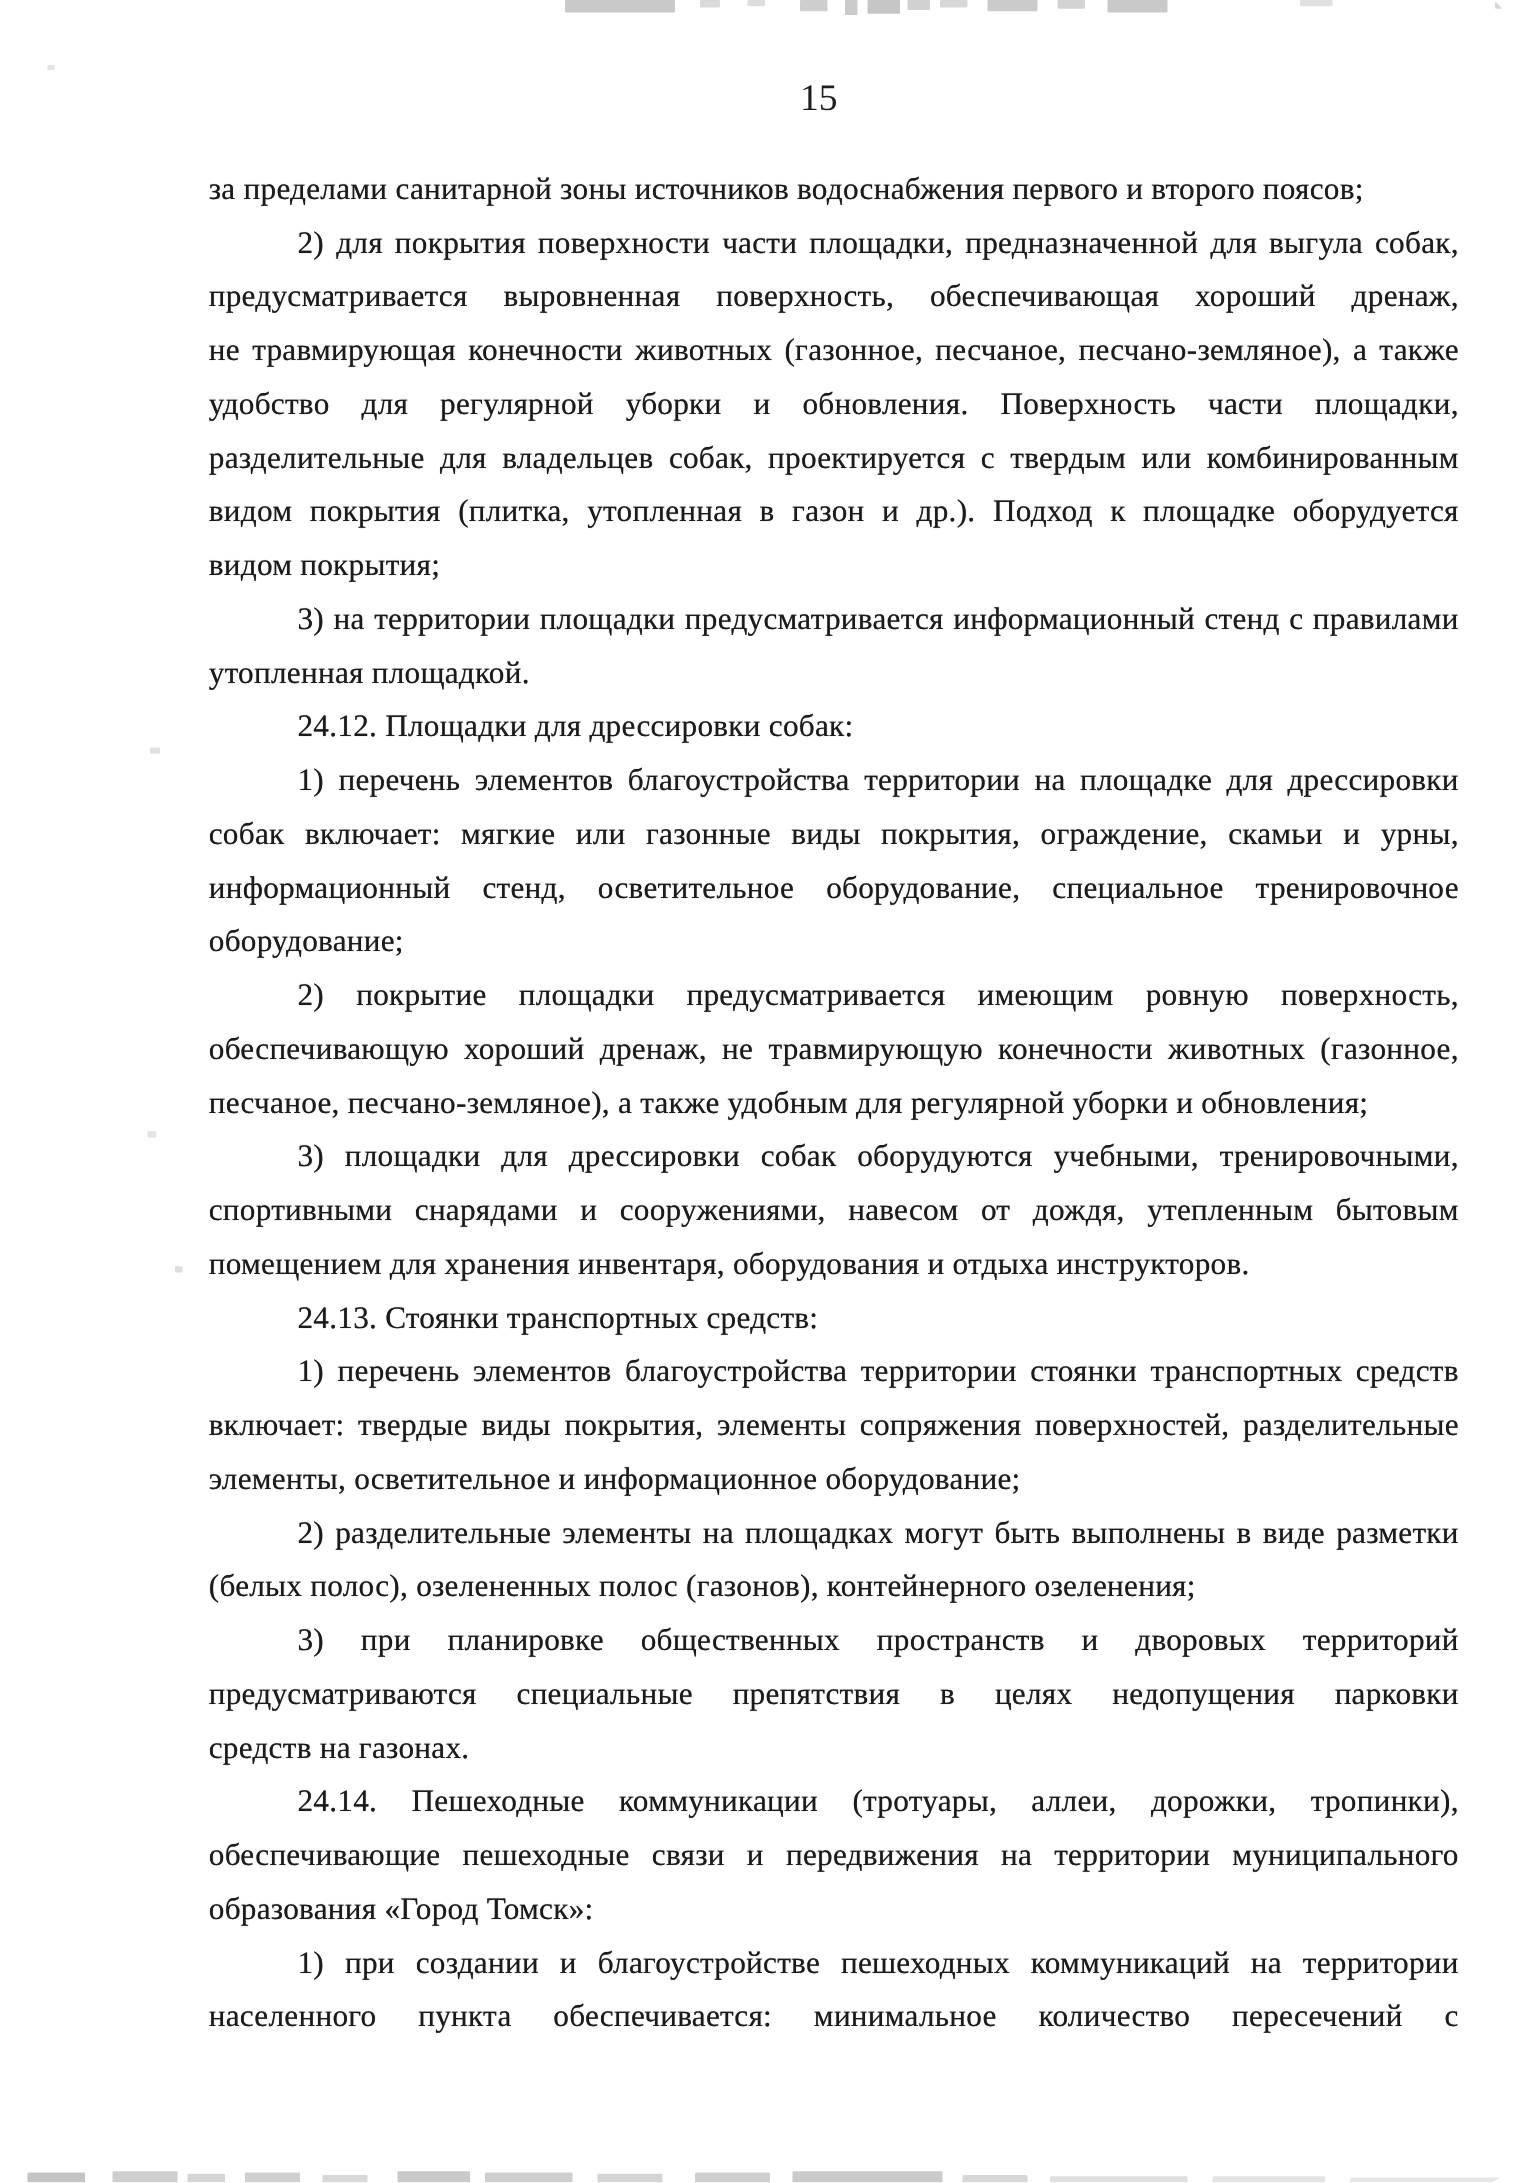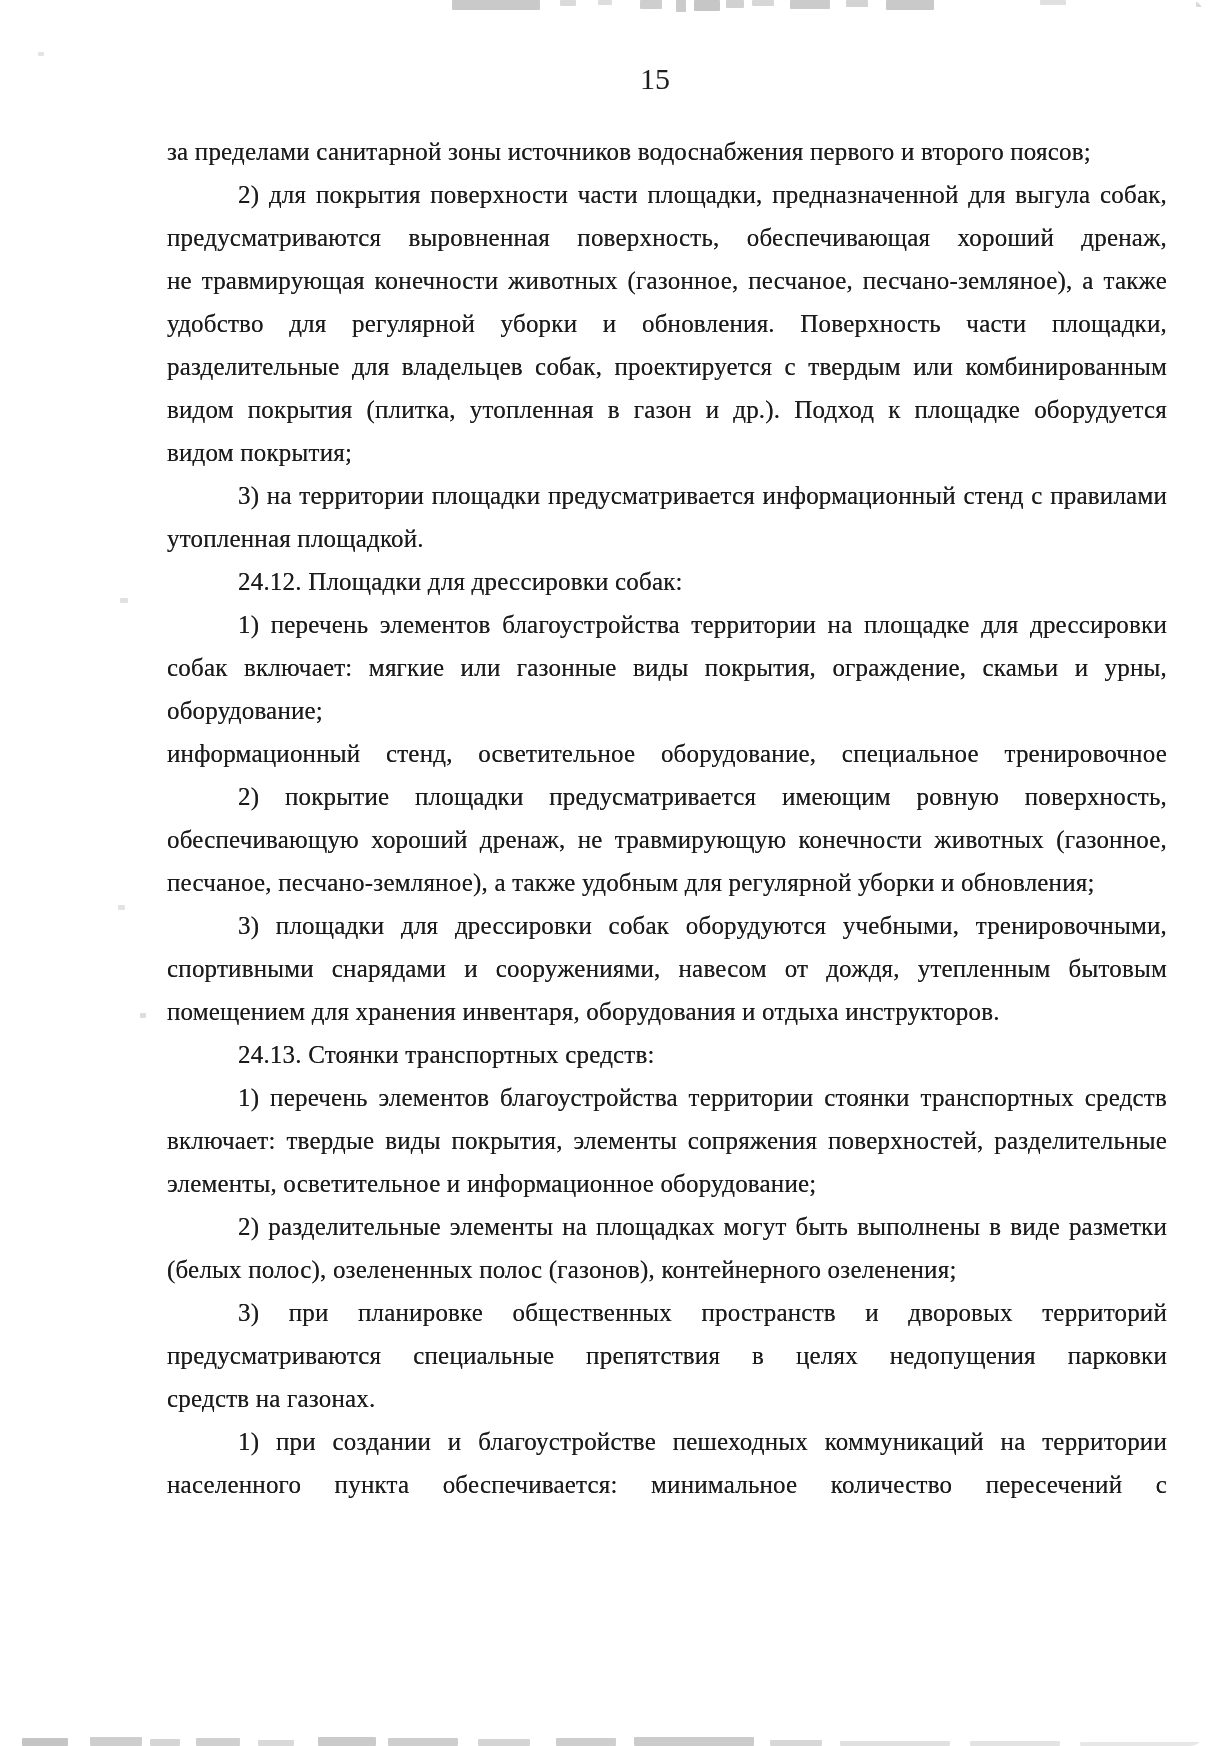--- a/index.html
+++ b/index.html
@@ -46,39 +46,39 @@
 <div class="page">
 
   <div class="page-number">15</div>
 
   <div class="doc-body" id="doc-body">
       <div class="para">
         <div class="line final">за пределами санитарной зоны источников водоснабжения первого и второго поясов;</div>
       </div>
       <div class="para">
         <div class="line indent">2) для покрытия поверхности части площадки, предназначенной для выгула собак,</div>
-        <div class="line">предусматриваются выровненная поверхность, обеспечивающая хороший дренаж,</div>
+        <div class="line">предусматривается выровненная поверхность, обеспечивающая хороший дренаж,</div>
         <div class="line">не травмирующая конечности животных (газонное, песчаное, песчано-земляное), а также</div>
         <div class="line">удобство для регулярной уборки и обновления. Поверхность части площадки,</div>
         <div class="line">разделительные для владельцев собак, проектируется с твердым или комбинированным</div>
         <div class="line">видом покрытия (плитка, утопленная в газон и др.). Подход к площадке оборудуется твердым</div>
         <div class="line final">видом покрытия;</div>
       </div>
       <div class="para">
         <div class="line indent">3) на территории площадки предусматривается информационный стенд с правилами</div>
         <div class="line final">утопленная площадкой.</div>
       </div>
       <div class="para">
         <div class="line indent final">24.12. Площадки для дрессировки собак:</div>
       </div>
       <div class="para">
         <div class="line indent">1) перечень элементов благоустройства территории на площадке для дрессировки</div>
         <div class="line">собак включает: мягкие или газонные виды покрытия, ограждение, скамьи и урны,</div>
+        <div class="line">информационный стенд, осветительное оборудование, специальное тренировочное</div>
         <div class="line final">оборудование;</div>
-        <div class="line">информационный стенд, осветительное оборудование, специальное тренировочное</div>
       </div>
       <div class="para">
         <div class="line indent">2) покрытие площадки предусматривается имеющим ровную поверхность,</div>
         <div class="line">обеспечивающую хороший дренаж, не травмирующую конечности животных (газонное,</div>
         <div class="line final">песчаное, песчано-земляное), а также удобным для регулярной уборки и обновления;</div>
       </div>
       <div class="para">
         <div class="line indent">3) площадки для дрессировки собак оборудуются учебными, тренировочными,</div>
         <div class="line">спортивными снарядами и сооружениями, навесом от дождя, утепленным бытовым</div>
         <div class="line final">помещением для хранения инвентаря, оборудования и отдыха инструкторов.</div>
@@ -92,20 +92,25 @@
         <div class="line final">элементы, осветительное и информационное оборудование;</div>
       </div>
       <div class="para">
         <div class="line indent">2) разделительные элементы на площадках могут быть выполнены в виде разметки</div>
         <div class="line final">(белых полос), озелененных полос (газонов), контейнерного озеленения;</div>
       </div>
       <div class="para">
         <div class="line indent">3) при планировке общественных пространств и дворовых территорий</div>
         <div class="line">предусматриваются специальные препятствия в целях недопущения парковки транспортных</div>
         <div class="line final">средств на газонах.</div>
+      </div>
+      <div class="para">
+        <div class="line indent">24.14. Пешеходные коммуникации (тротуары, аллеи, дорожки, тропинки),</div>
+        <div class="line">обеспечивающие пешеходные связи и передвижения на территории муниципального</div>
+        <div class="line final">образования «Город Томск»:</div>
       </div>
       <div class="para">
         <div class="line indent">1) при создании и благоустройстве пешеходных коммуникаций на территории</div>
         <div class="line">населенного пункта обеспечивается: минимальное количество пересечений с транспортными</div>
       </div>
     </div>
 
   <div>
     <div class="artifact top-art" style="left:452px; width:88px; height:10px; background:#c9c9c9;"></div>
     <div class="artifact top-art" style="left:560px; width:16px; height:6px; background:#dadada;"></div>

